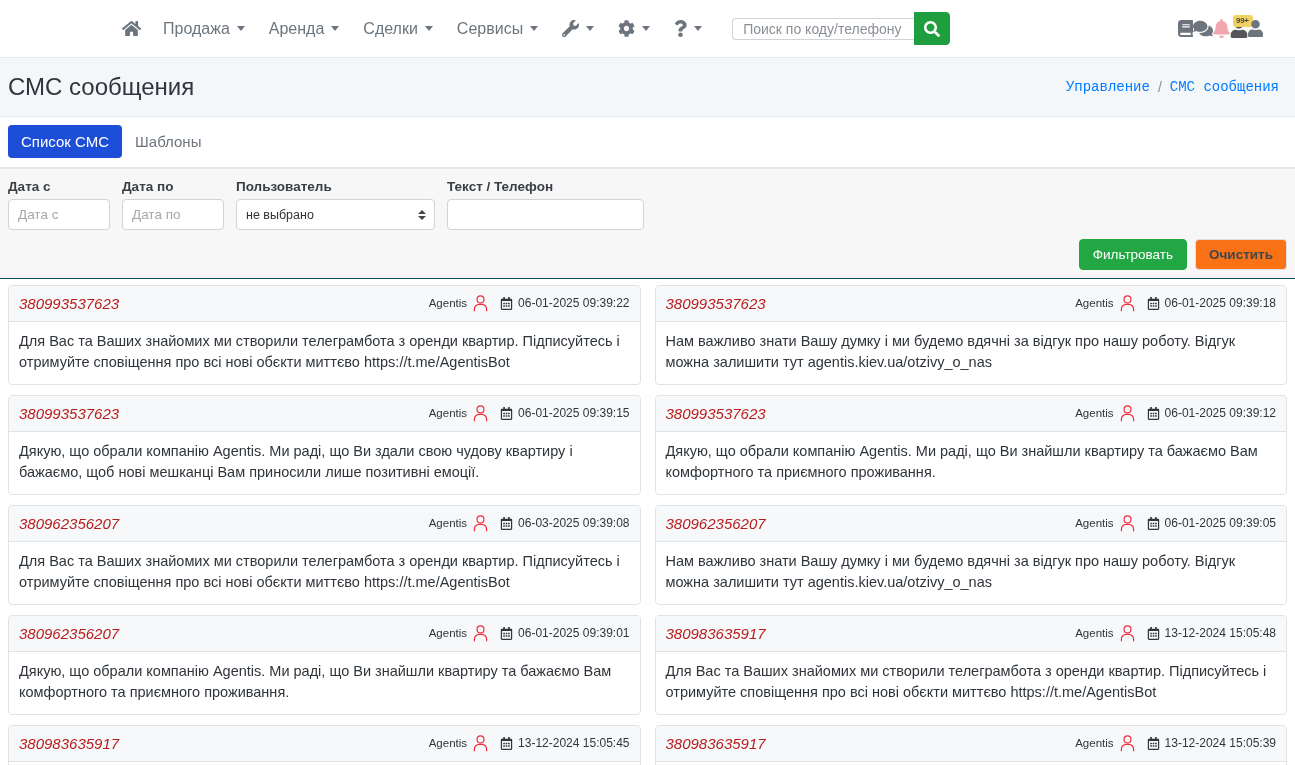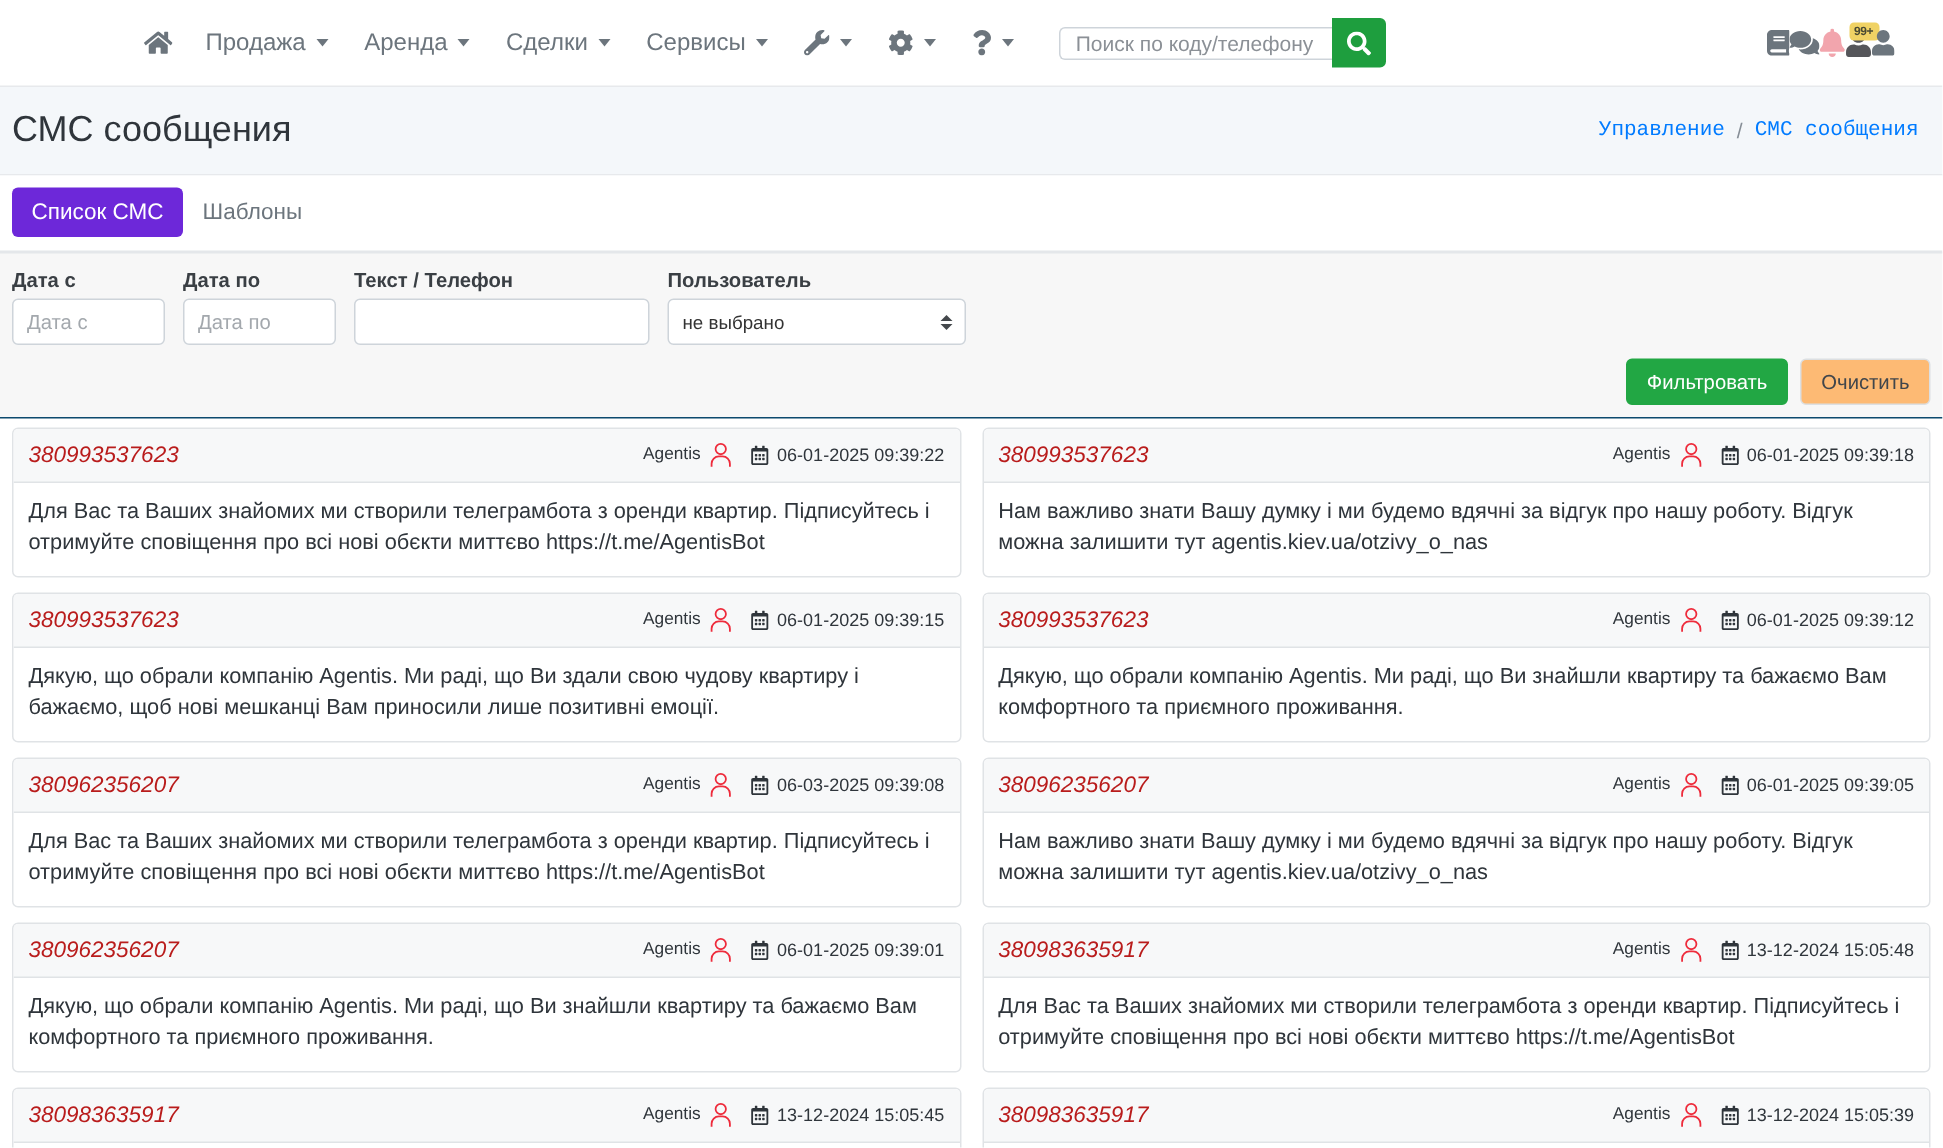--- a/index.html
+++ b/index.html
@@ -18,21 +18,21 @@
     background: #ffffff;
     border-bottom: 1px solid #e7e9ec;
     display: flex;
     align-items: center;
     padding: 0 14px 0 0;
     position: relative;
   }
   .nav-left {
     display: flex;
     align-items: center;
-    padding-left: 86px;
+    padding-left: 112px;
     gap: 0;
   }
   .nav-item {
     display: flex;
     align-items: center;
     gap: 5px;
     color: #6c757d;
     font-size: 16px;
     padding: 6px 12px;
     cursor: pointer;
@@ -142,21 +142,21 @@
     padding: 8px 8px 9px 8px;
   }
   .tab {
     font-size: 15px;
     padding: 8px 13px;
     border-radius: 4px;
     cursor: pointer;
     color: #6c757d;
   }
   .tab.active {
-    background: #6d28d9;
+    background: #1d4ed8;
     color: #fff;
   }
 
   .filter-bar {
     background: #f7f7f7;
     border-top: 1px solid #e4e7ea;
     border-bottom: 1px solid #0c4a6e;
     padding: 10px 8px 8px 8px;
   }
   .filter-row {
@@ -216,21 +216,21 @@
   }
   .btn {
     font-size: 13.5px;
     border-radius: 4px;
     padding: 7px 13px;
     cursor: pointer;
     border: 1px solid transparent;
     font-family: "Liberation Sans", sans-serif;
   }
   .btn-success { background: #22a744; color: #fff; border-color: #22a744; }
-  .btn-light   { background: #fdba74; color: #41464b; border-color: #dcdfe2; }
+  .btn-light   { background: #f97316; color: #41464b; border-color: #dcdfe2; font-weight: bold; }
 
   
   .grid {
     display: grid;
     grid-template-columns: 1fr 1fr;
     column-gap: 14px;
     row-gap: 0;
     padding: 6px 8px 0 8px;
   }
   .msg-card {
@@ -400,35 +400,35 @@
     <div class="filter-row">
       <div class="fld">
         <label>Дата с</label>
         <input class="w-date" type="text" placeholder="Дата с" style="">
       </div>
       <div class="fld">
         <label>Дата по</label>
         <input class="w-date" type="text" placeholder="Дата по" style="">
       </div>
       <div class="fld">
-        <label>Текст / Телефон</label>
-        <input class="w-text" type="text" placeholder="" style="">
-      </div>
-      <div class="fld">
         <label>Пользователь</label>
         <span class="sel-wrap">
           <select class="w-sel">
             <option>не выбрано</option>
           </select>
           <span class="sel-arrows">
             <i class="up"></i>
               <i class="dn"></i>
           </span>
         </span>
       </div>
+      <div class="fld">
+        <label>Текст / Телефон</label>
+        <input class="w-text" type="text" placeholder="" style="">
+      </div>
     </div>
     <div class="filter-actions">
       <button class="btn btn-success">Фильтровать</button>
       <button class="btn btn-light">Очистить</button>
     </div>
   </div>
 
   <div class="grid" id="msg-grid">
       <div class="msg-card">
         <div class="msg-head">

